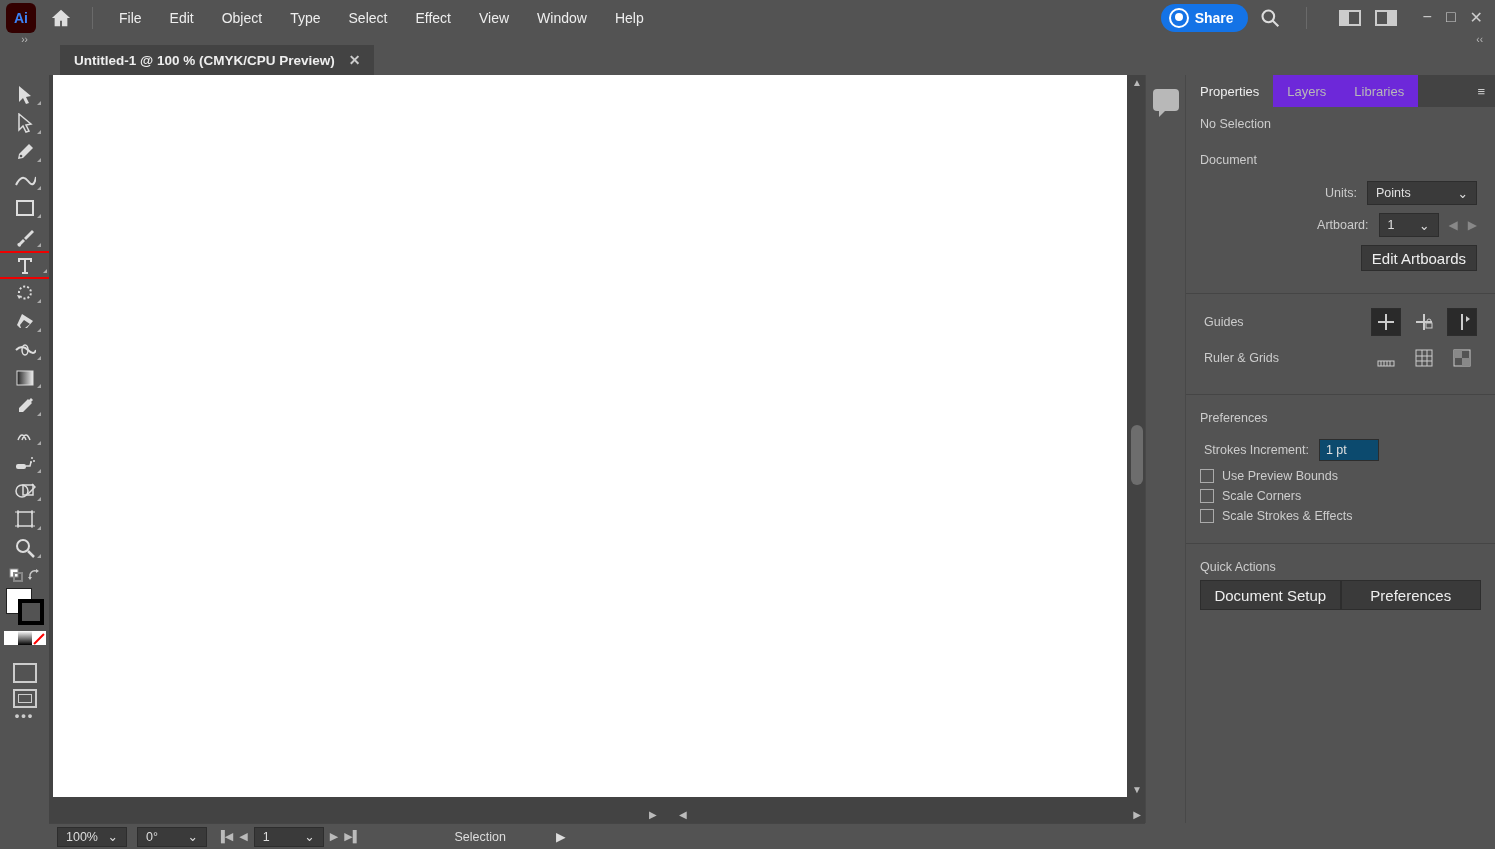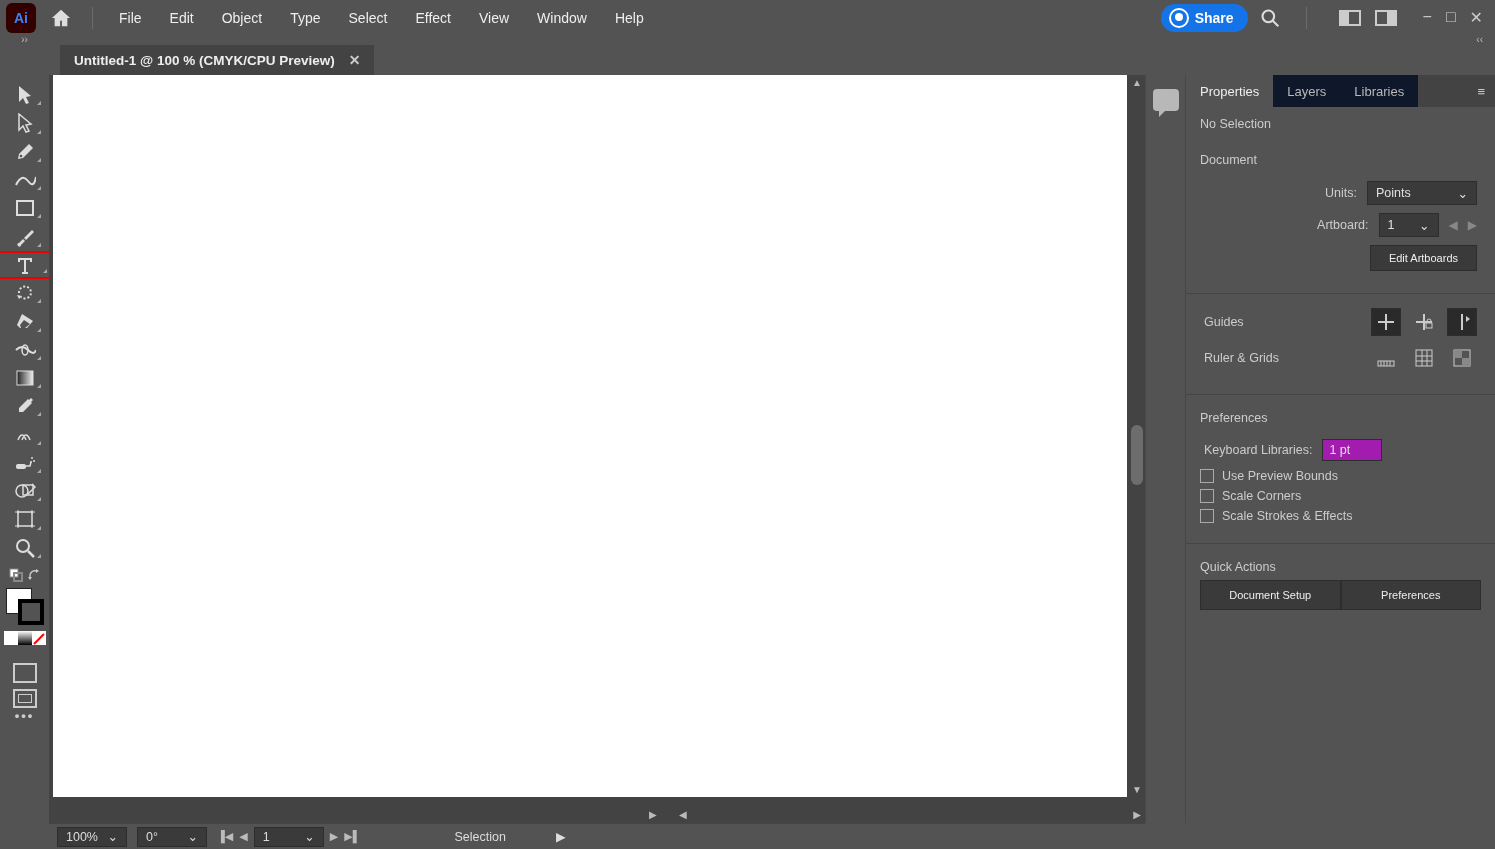--- a/index.html
+++ b/index.html
@@ -66,40 +66,40 @@
 .hscroll { height:16px; background:#434343; position:relative;}
 .hscroll .arr{position:absolute; top:2px; color:#bbb; font-size:10px;}
 
 
 .rightdock { width:350px; background:#535353; display:flex;}
 .dockcol { width:40px; display:flex; flex-direction:column; align-items:center; padding-top:14px; background:#535353; border-left:1px solid #484848;}
 .dockcol .chat{width:26px;height:22px;background:#b8b8b8;border-radius:4px;position:relative;}
 .dockcol .chat::after{content:"";position:absolute;bottom:-6px;left:6px;border-top:6px solid #b8b8b8;border-right:6px solid transparent;}
 .panel { flex:1; background:#535353; display:flex; flex-direction:column; border-left:1px solid #484848;}
 .panel-tabs{display:flex; height:32px; align-items:stretch; background:#434343;}
-.panel-tabs .tab{padding:0 14px; display:flex; align-items:center; font-size:13px; color:#b8b8b8; background:#0f172a;}
+.panel-tabs .tab{padding:0 14px; display:flex; align-items:center; font-size:13px; color:#b8b8b8; background:#6d28d9;}
 .panel-tabs .tab.active{background:#535353; color:#eee;}
 .panel-tabs .menu{margin-left:auto; padding:0 10px; display:flex; align-items:center; color:#ccc;}
 .panel-body{flex:1; overflow:auto; padding:0;}
 .sect-title{padding:10px 14px 6px; font-size:12.5px; color:#ccc;}
 .sect{padding:6px 14px 14px; border-bottom:1px solid #454545;}
 .row{display:flex; align-items:center; gap:10px; margin:8px 4px;}
 .row .lbl{font-size:12.5px; color:#ccc;}
 .row.right{justify-content:flex-end;}
 .dd{background:#3a3a3a; border:1px solid #2d2d2d; height:24px; display:flex; align-items:center; padding:0 8px; gap:8px; min-width:110px; font-size:12.5px; position:relative;}
 .dd .chev{margin-left:auto;}
 .dd.sm{min-width:60px;}
-.btn{background:#3a3a3a; border:1px solid #2d2d2d; height:26px; padding:0 18px; display:flex; align-items:center; font-size:11px; color:#eee;}
+.btn{background:#3a3a3a; border:1px solid #2d2d2d; height:26px; padding:0 10px; display:flex; align-items:center; font-size:15px; color:#eee;}
 .iconbtn{width:30px;height:28px;background:#3a3a3a;display:flex;align-items:center;justify-content:center;border:1px solid #2d2d2d;}
 .iconbtn.flat{background:transparent;border:1px solid transparent;}
 .iconbtn.on{background:#2a2a2a;}
 .icongroup{display:flex; gap:8px; margin-left:auto;}
 .chk{display:flex; align-items:center; gap:8px; font-size:12.5px; color:#ccc; margin:6px 0;}
 .chk .box{width:14px;height:14px;border:1px solid #aaa;}
-.txt-in{background:#a21caf;border:1px solid #2d2d2d;height:22px;padding:0 6px;min-width:60px;font-size:12.5px;display:flex;align-items:center;}
+.txt-in{background:#0c4a6e;border:1px solid #2d2d2d;height:22px;padding:0 6px;min-width:60px;font-size:12.5px;display:flex;align-items:center;}
 .navarr{color:#888;font-size:12px;}
 .qa-row{display:flex; }
 .qa-row .btn{flex:1; justify-content:center; height:30px;}
 
 
 .status { position:absolute; left:49px; right:350px; bottom:0; height:26px; background:#535353; display:flex; align-items:center; padding:0 8px; gap:10px; border-top:1px solid #454545; font-size:12.5px; color:#ddd;}
 .status .dd{height:20px; min-width:70px;}
 .status .navset{display:flex; gap:6px; align-items:center;}
 .status .navset .nbtn{color:#bbb; font-size:11px;}
 .status .sel-lbl{margin-left:84px;}
@@ -418,21 +418,21 @@
                     <rect x="9" y="9" width="8" height="8" fill="#888"></rect>
                   </svg>
                 </div>
             </div>
           </div>
         </div>
 
         <div class="sect">
           <div class="sect-title" style="padding-left:0;">Preferences</div>
           <div class="row">
-            <span class="lbl">Keyboard Libraries:</span>
+            <span class="lbl">Strokes Increment:</span>
             <div class="txt-in">1 pt</div>
           </div>
           <div class="chk">
               <span class="box"></span>
               <span>Use Preview Bounds</span>
             </div>
           <div class="chk">
               <span class="box"></span>
               <span>Scale Corners</span>
             </div>

